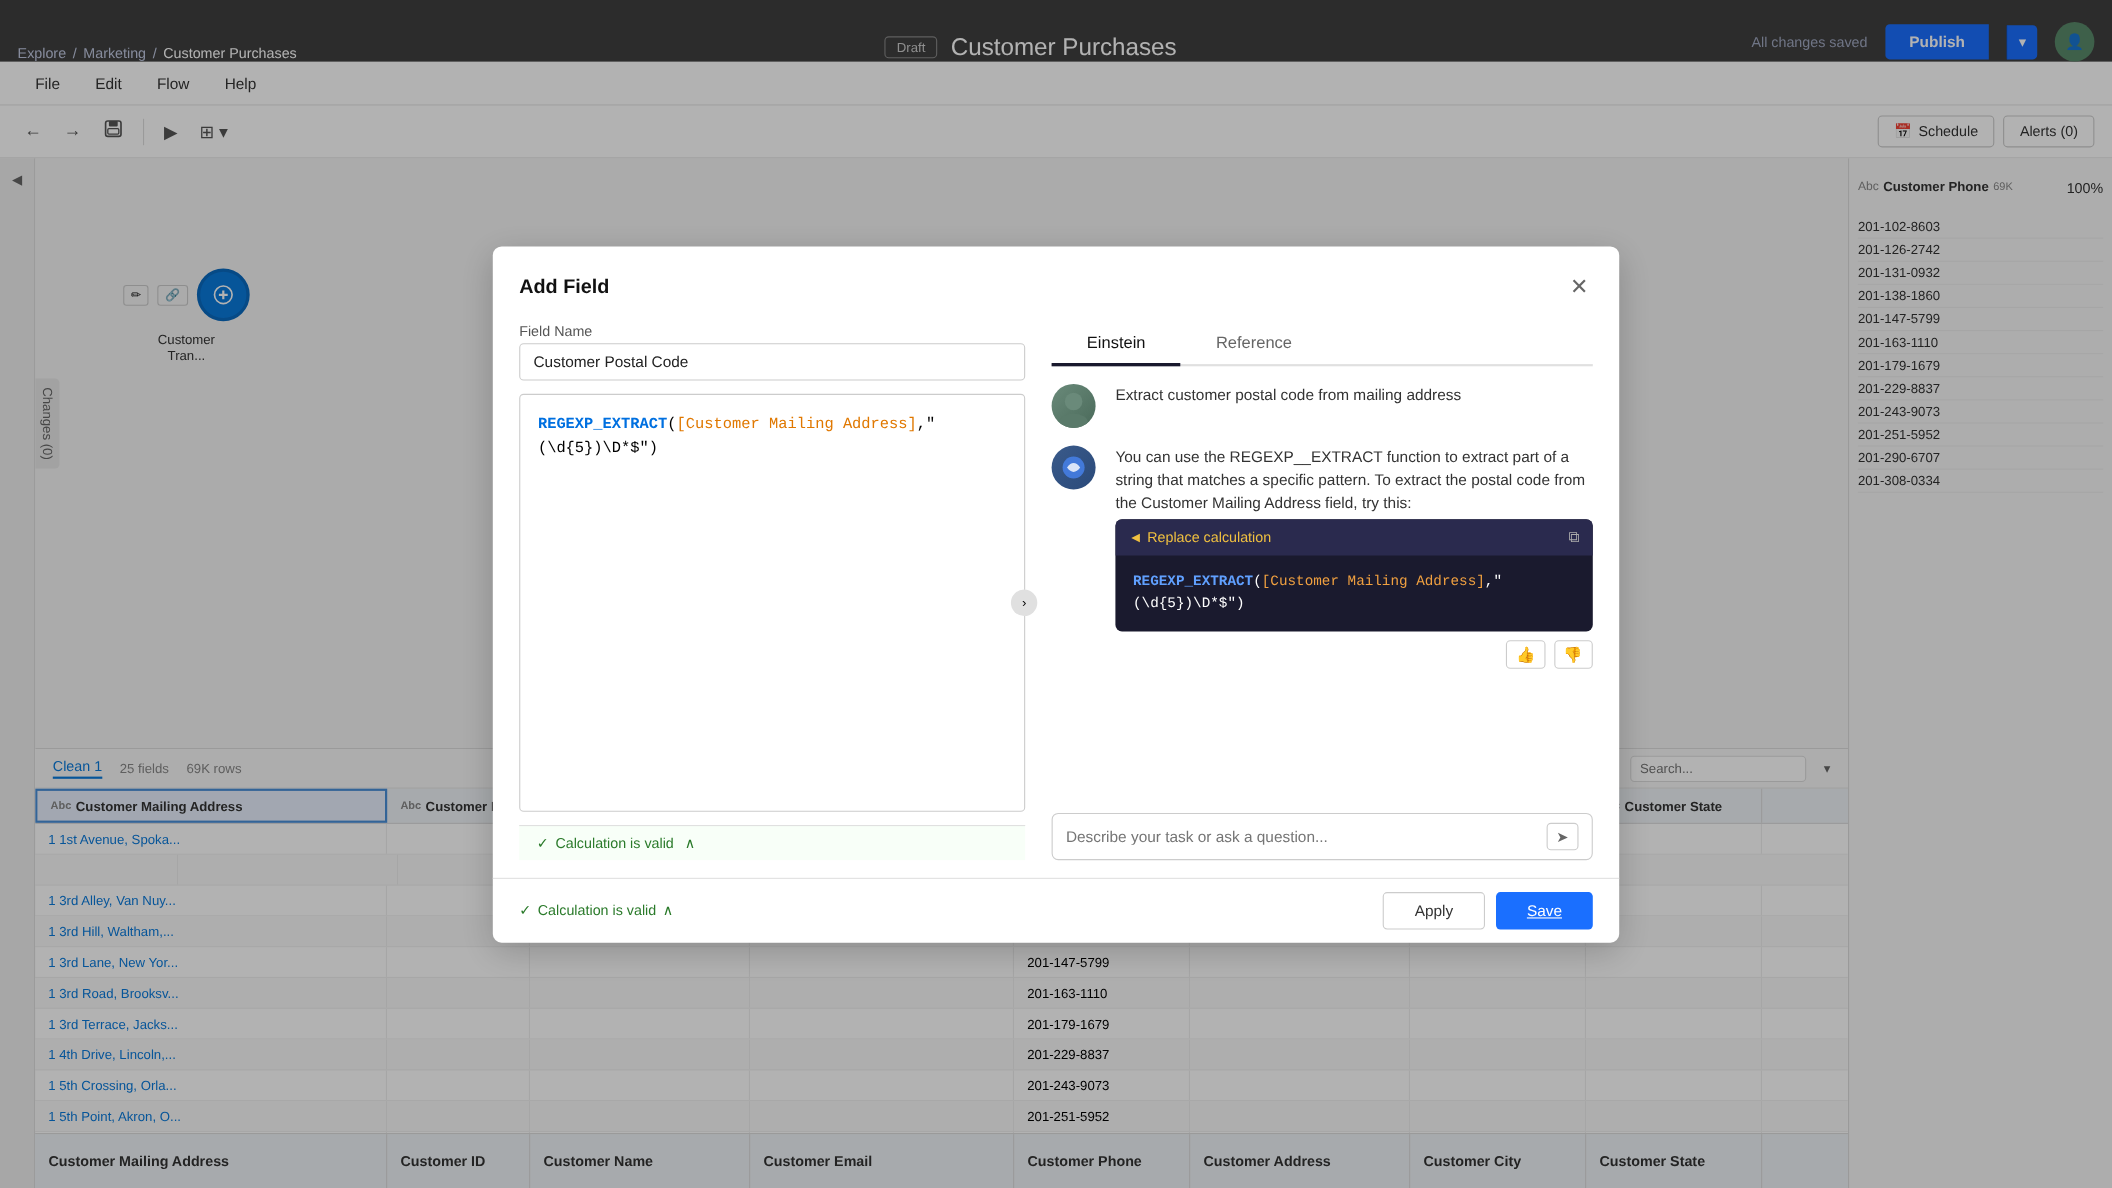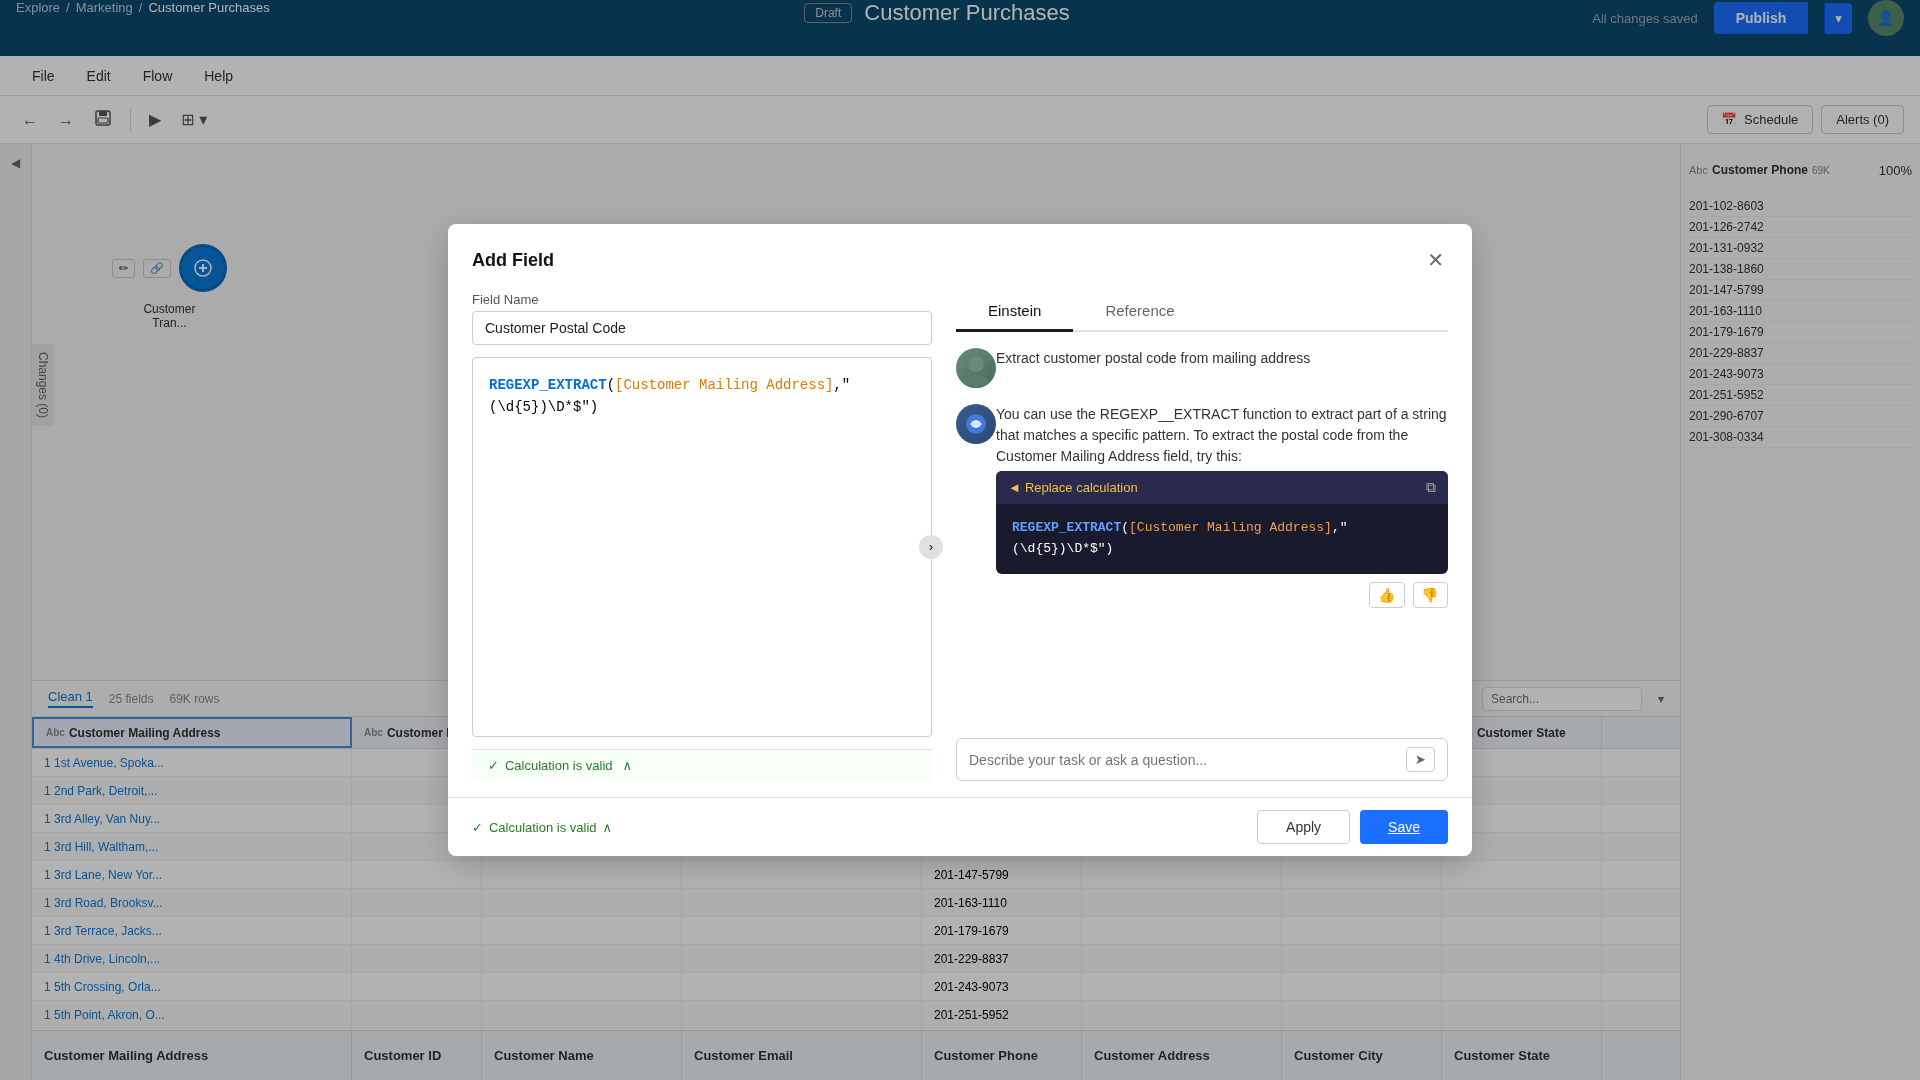--- a/index.html
+++ b/index.html
@@ -1,23 +1,23 @@
 <!DOCTYPE html>
 <html><head>
   <meta charset="utf-8">
   <style>
     * { box-sizing: border-box; margin: 0; padding: 0; }
     body { font-family: -apple-system, BlinkMacSystemFont, 'Segoe UI', sans-serif; background: #f3f3f3; overflow: hidden; width: 1920px; height: 1080px; position: relative; }
 
     
     .top-bar {
       height: 56px;
-      background: #0c4a6e;
-      display: flex;
-      align-items: flex-start;
+      background: #404040;
+      display: flex;
+      align-items: flex-end;
       padding: 0 16px;
       gap: 16px;
       position: relative;
       z-index: 10;
     }
     .breadcrumb {
       color: #a0a8c0;
       font-size: 13px;
       display: flex;
       align-items: center;
@@ -516,21 +516,21 @@
 
     
     .einstein-content {
       display: flex;
       flex-direction: column;
       gap: 16px;
       flex: 1;
     }
     .suggestion-row {
       display: flex;
-      gap: 0;
+      gap: 18px;
       align-items: flex-start;
     }
     .suggestion-avatar {
       width: 40px;
       height: 40px;
       border-radius: 50%;
       flex-shrink: 0;
       overflow: hidden;
     }
     .suggestion-avatar.human { background: linear-gradient(135deg, #6a8a7a, #4a6a5a); }
@@ -798,21 +798,20 @@
     <div class="data-cell mailing">1 1st Avenue, Spoka...</div>
     <div class="data-cell custid"></div>
     <div class="data-cell custname"></div>
     <div class="data-cell email"></div>
     <div class="data-cell phone">201-102-8603</div>
     <div class="data-cell address"></div>
     <div class="data-cell city"></div>
     <div class="data-cell state"></div>
   </div>
           <div class="data-row">
-    <div class="data-cell mailing">1 2nd Park, Detroit,...</div>
     <div class="data-cell custid"></div>
     <div class="data-cell custname"></div>
     <div class="data-cell email"></div>
     <div class="data-cell phone">201-126-2742</div>
     <div class="data-cell address"></div>
     <div class="data-cell city"></div>
     <div class="data-cell state"></div>
   </div>
           <div class="data-row">
     <div class="data-cell mailing">1 3rd Alley, Van Nuy...</div>

